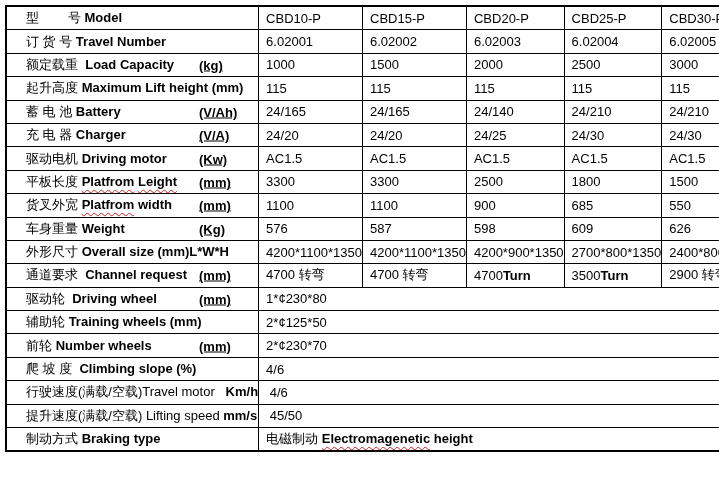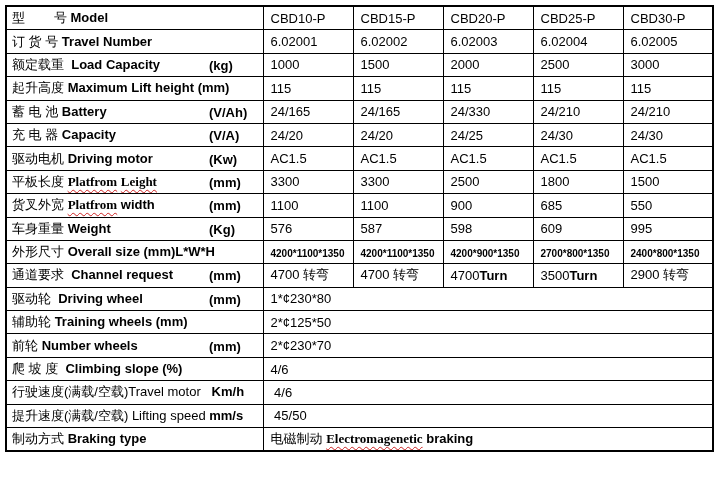--- a/index.html
+++ b/index.html
@@ -19,45 +19,45 @@
   td{
     border:1px solid #000;
     height:22.4px;
     font-size:13px;
     vertical-align:middle;
     overflow:hidden;
     padding:0;
   }
   td.label-cell{
     position:relative;
-    padding-left:5px;
+    padding-left:19px;
     white-space:pre;
   }
   td.value-cell{
     padding-left:7px;
     white-space:pre;
   }
   td span{white-space:pre;}
   .b{font-weight:bold;}
-  .small-val span{font-size:10px;font-weight:bold;}
+  .small-val span{font-size:13px;font-weight:normal;}
   .misspell{
     text-decoration-line:underline;
     text-decoration-style:wavy;
     text-decoration-color:#cc2222;
     text-decoration-thickness:1px;
     text-underline-offset:3px;
-    font-family:Liberation Serif, serif;
   }
   .u{
     position:absolute;
-    left:202px;
+    left:192px;
     top:50%;
     transform:translateY(-50%);
     font-weight:bold;
     white-space:pre;
+    text-decoration:underline;
   }
 </style>
 </head>
 <body>
 
 <table class="spec">
   <colgroup>
     <col class="c-label">
     <col class="c-data">
       <col class="c-data">
@@ -95,26 +95,26 @@
         <td class="value-cell"><span>115</span></td>
         <td class="value-cell"><span>115</span></td>
         <td class="value-cell"><span>115</span></td>
         <td class="value-cell"><span>115</span></td>
         <td class="value-cell"><span>115</span></td>
       </tr>
       <tr>
         <td class="label-cell"><span>蓄 电 池 </span><span class="b">Battery</span><span class="b u">(V/Ah)</span></td>
         <td class="value-cell"><span>24/165</span></td>
         <td class="value-cell"><span>24/165</span></td>
-        <td class="value-cell"><span>24/330</span></td>
+        <td class="value-cell"><span>24/140</span></td>
         <td class="value-cell"><span>24/210</span></td>
         <td class="value-cell"><span>24/210</span></td>
       </tr>
       <tr>
-        <td class="label-cell"><span>充 电 器 </span><span class="b">Capacity</span><span class="b u">(V/A)</span></td>
+        <td class="label-cell"><span>充 电 器 </span><span class="b">Charger</span><span class="b u">(V/A)</span></td>
         <td class="value-cell"><span>24/20</span></td>
         <td class="value-cell"><span>24/20</span></td>
         <td class="value-cell"><span>24/25</span></td>
         <td class="value-cell"><span>24/30</span></td>
         <td class="value-cell"><span>24/30</span></td>
       </tr>
       <tr>
         <td class="label-cell"><span>驱动电机 </span><span class="b">Driving motor</span><span class="b u">(Kw)</span></td>
         <td class="value-cell"><span>AC1.5</span></td>
         <td class="value-cell"><span>AC1.5</span></td>
@@ -137,21 +137,21 @@
         <td class="value-cell"><span>900</span></td>
         <td class="value-cell"><span>685</span></td>
         <td class="value-cell"><span>550</span></td>
       </tr>
       <tr>
         <td class="label-cell"><span>车身重量 </span><span class="b">Weight</span><span class="b u">(Kg)</span></td>
         <td class="value-cell"><span>576</span></td>
         <td class="value-cell"><span>587</span></td>
         <td class="value-cell"><span>598</span></td>
         <td class="value-cell"><span>609</span></td>
-        <td class="value-cell"><span>995</span></td>
+        <td class="value-cell"><span>626</span></td>
       </tr>
       <tr>
         <td class="label-cell"><span>外形尺寸 </span><span class="b">Overall size (mm)L*W*H</span></td>
         <td class="value-cell small-val"><span class="b">4200*1100*1350</span></td>
         <td class="value-cell small-val"><span class="b">4200*1100*1350</span></td>
         <td class="value-cell small-val"><span class="b">4200*900*1350</span></td>
         <td class="value-cell small-val"><span class="b">2700*800*1350</span></td>
         <td class="value-cell small-val"><span class="b">2400*800*1350</span></td>
       </tr>
       <tr>
@@ -181,16 +181,16 @@
       <tr>
         <td class="label-cell"><span>行驶速度(满载/空载)</span><span>Travel motor</span><span class="b">   Km/h</span></td>
         <td class="value-cell" colspan="5"><span> 4/6</span></td>
       </tr>
       <tr>
         <td class="label-cell"><span>提升速度(满载/空载) </span><span>Lifting speed</span><span class="b"> mm/s</span></td>
         <td class="value-cell" colspan="5"><span> 45/50</span></td>
       </tr>
       <tr>
         <td class="label-cell"><span>制动方式 </span><span class="b">Braking type</span></td>
-        <td class="value-cell" colspan="5"><span>电磁制动 </span><span class="b misspell">Electromagenetic</span><span class="b"> braking</span></td>
+        <td class="value-cell" colspan="5"><span>电磁制动 </span><span class="b misspell">Electromagenetic</span><span class="b"> height</span></td>
       </tr>
     </tbody>
 </table>
 
 </body></html>

